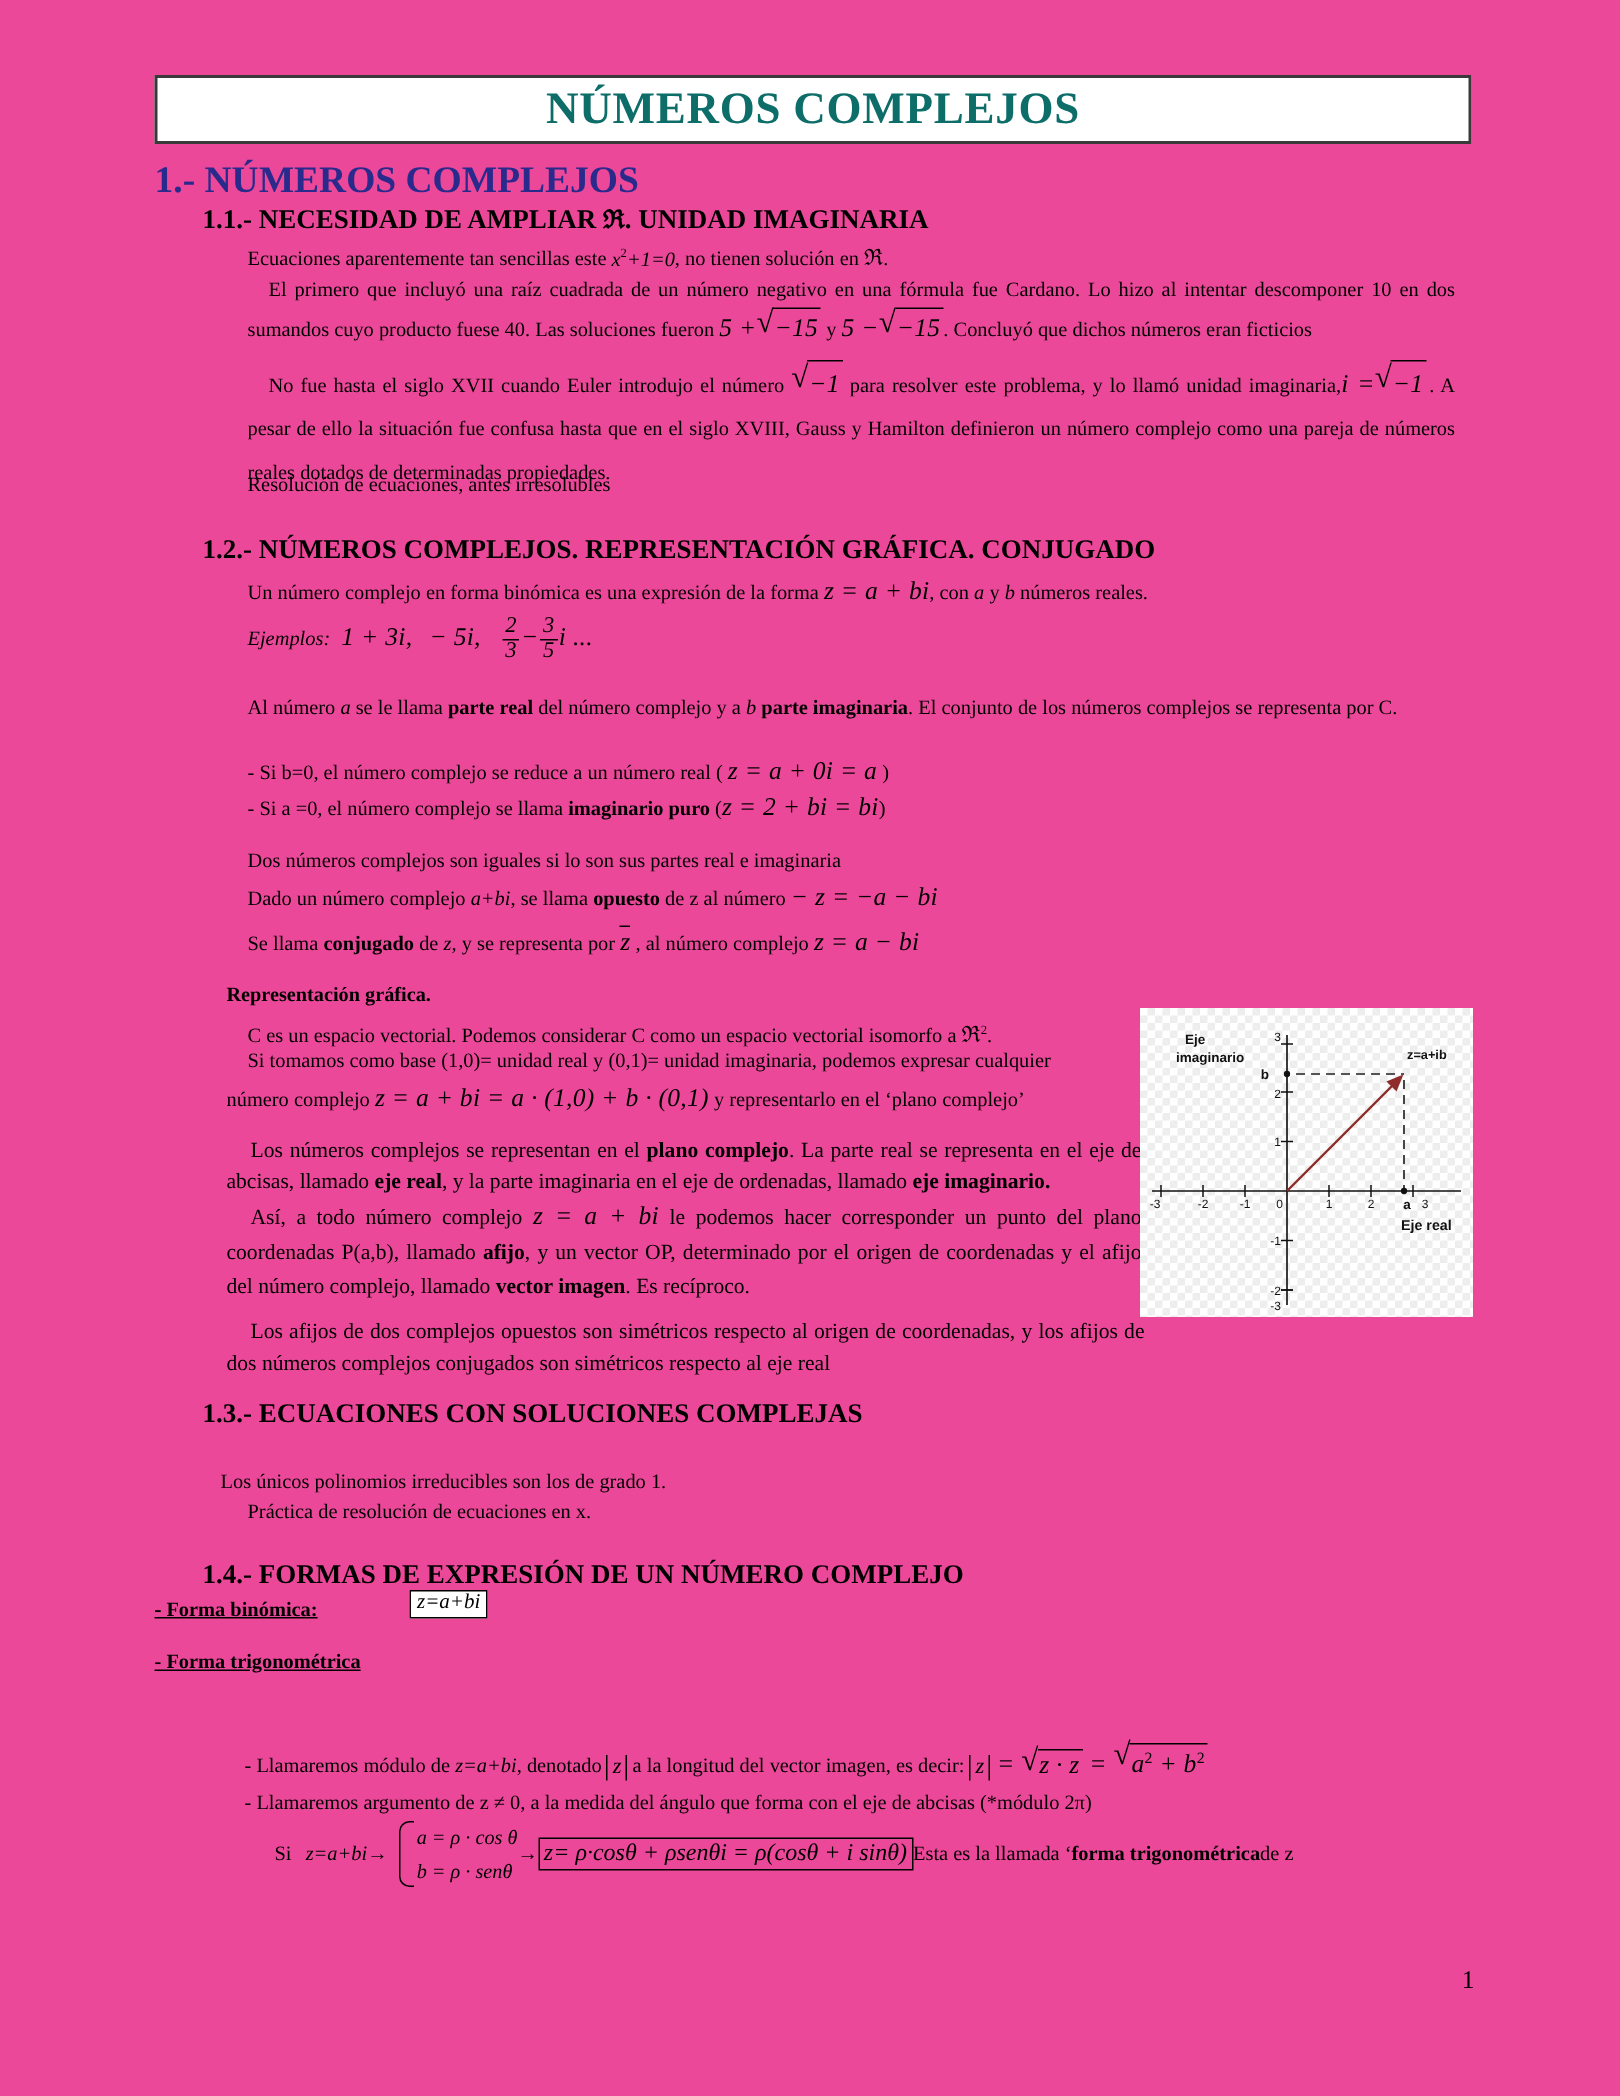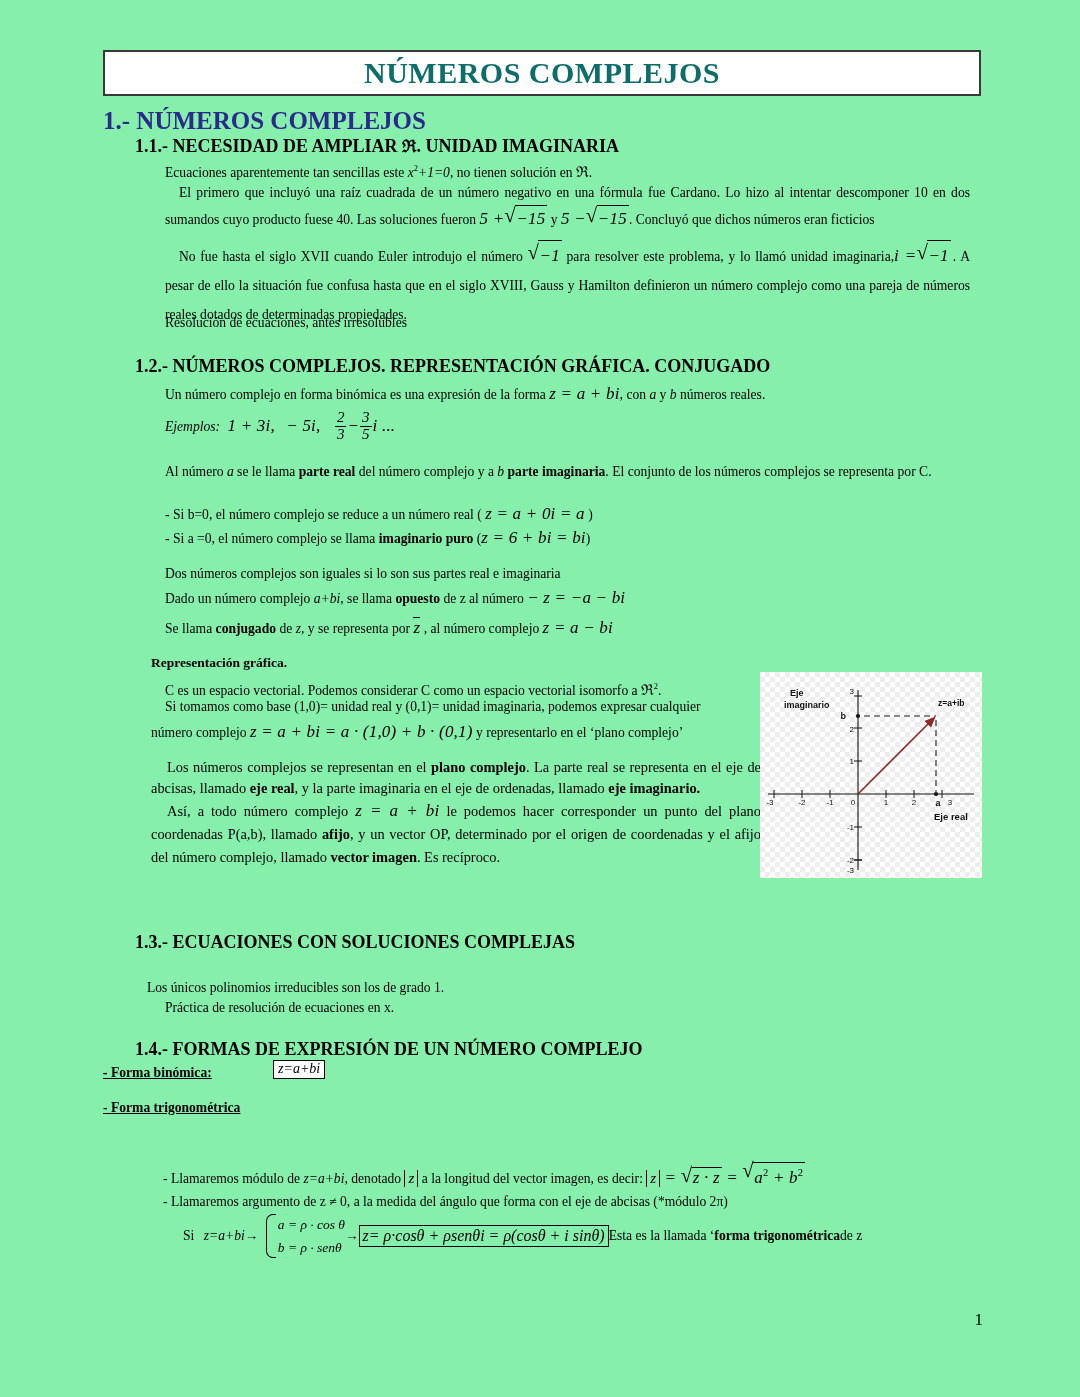--- a/index.html
+++ b/index.html
@@ -8,21 +8,21 @@
     background: #ffffff;
   }
   body {
     font-family: "Liberation Serif", "DejaVu Serif", serif;
     color: #000000;
   }
   .page {
     position: relative;
     width: 1080px;
     height: 1397px;
-    background: #86efac;
+    background: #ec4899;
     overflow: hidden;
   }
   .sheet {
     position: absolute;
     left: 103px;
     top: 0;
     width: 880px;
     height: 1397px;
   }
 
@@ -283,21 +283,21 @@
 
     <div class="para just" style="left:62px; top:462px; width:805px;">
       <span>Al número </span><i>a</i><span> se le llama </span><b>parte real</b><span> del número complejo y a </span><i>b</i><span> </span><b>parte imaginaria</b><span>. El conjunto de los números complejos se representa por C.</span>
     </div>
 
     <div class="para" style="left:62px; top:504px; width:805px;">
       <span>- Si b=0, el número complejo se reduce a un número real  ( </span><span class="mi">z = a + 0i = a</span><span> )</span>
     </div>
 
     <div class="para" style="left:62px; top:528px; width:805px;">
-      <span>- Si a =0, el número complejo se llama </span><b>imaginario puro</b><span> (</span><span class="mi">z = 6 + bi = bi</span><span>)</span>
+      <span>- Si a =0, el número complejo se llama </span><b>imaginario puro</b><span> (</span><span class="mi">z = 2 + bi = bi</span><span>)</span>
     </div>
 
     <div class="para" style="left:62px; top:588px; width:805px;">
       <span>Dado un número complejo </span><i>a+bi</i><span>, se llama </span><b>opuesto</b><span> de z al número  </span><span class="mi">− z = −a − bi</span>
     </div>
 
     <div class="para" style="left:62px; top:564px; width:805px;">Dos números complejos son iguales si lo son sus partes real e imaginaria</div>
 
     <div class="para" style="left:62px; top:617px; width:805px;">
       <span>Se llama </span><b>conjugado</b><span> de </span><i>z,</i><span> y se representa por </span><span class="mi"><span class="ovl">z</span></span><span> , al número complejo </span><span class="mi">z = a − bi</span>
@@ -316,20 +316,23 @@
     </div>
 
     <div class="para-serif" style="left:48px; top:757px; width:610px;">
       <span style="display:inline-block;width:16px;"></span><span>Los números complejos se representan en el </span><b>plano complejo</b><span>. La parte real se representa en el eje de abcisas, llamado </span><b>eje real</b><span>, y la parte imaginaria en el eje de ordenadas, llamado </span><b>eje imaginario.</b>
     </div>
 
     <div class="para-serif" style="left:48px; top:799px; width:610px; line-height:23px;">
       <span style="display:inline-block;width:16px;"></span><span>Así, a todo número complejo   </span><span class="mi">z = a + bi</span><span>  le podemos hacer corresponder un punto del plano coordenadas P(a,b), llamado </span><b>afijo</b><span>, y un vector OP, determinado por el origen de coordenadas y el afijo del número complejo, llamado </span><b>vector imagen</b><span>. Es recíproco.</span>
     </div>
 
+    <div class="para-serif" style="left:48px; top:878px; width:612px;">
+      <span style="display:inline-block;width:16px;"></span><span>Los afijos de dos complejos opuestos son simétricos respecto al origen de coordenadas, y los afijos de dos números complejos conjugados son simétricos respecto al eje real</span>
+    </div>
 
     <div class="figure">
       <svg width="222" height="206" viewBox="0 0 222 206">
 
         <line x1="8" y1="122" x2="214" y2="122" stroke="#111" stroke-width="1.1"></line>
         <line x1="98" y1="18" x2="98" y2="198" stroke="#111" stroke-width="1.1"></line>
 
         <g stroke="#111" stroke-width="1">
           <line x1="14" y1="118" x2="14" y2="126"></line>
           <line x1="42" y1="118" x2="42" y2="126"></line>

